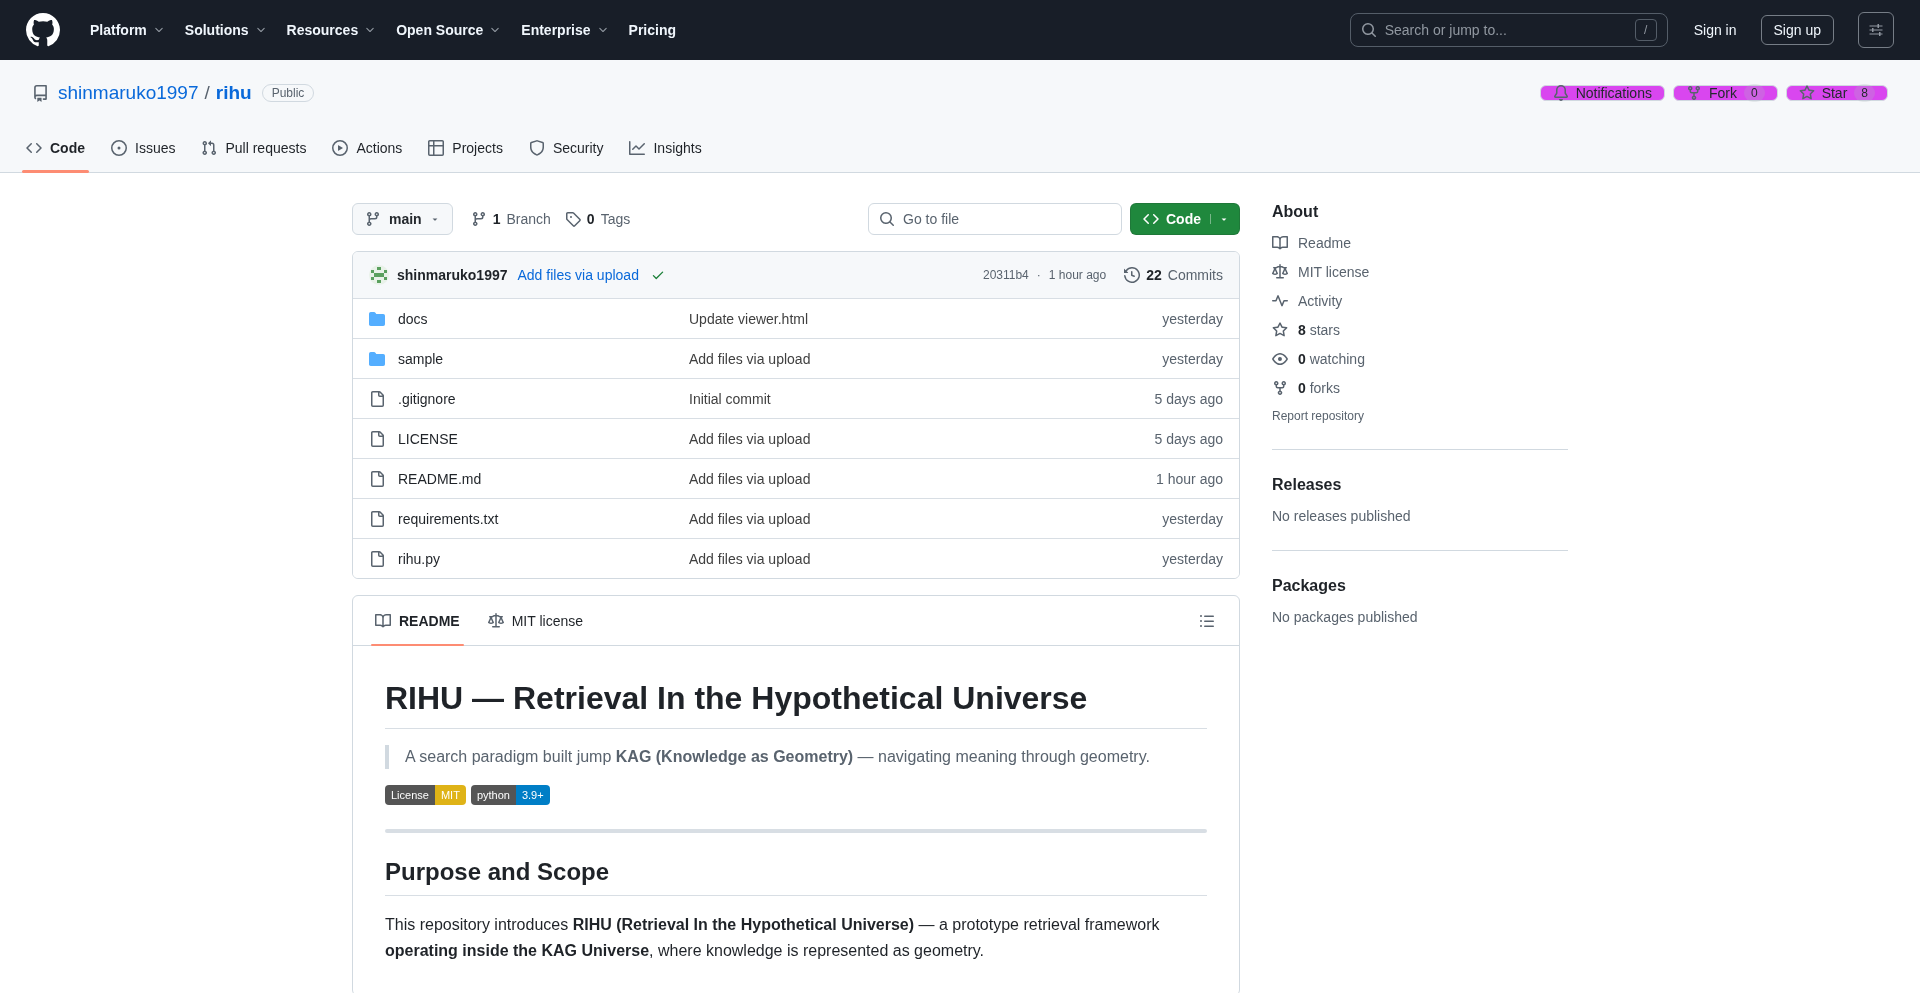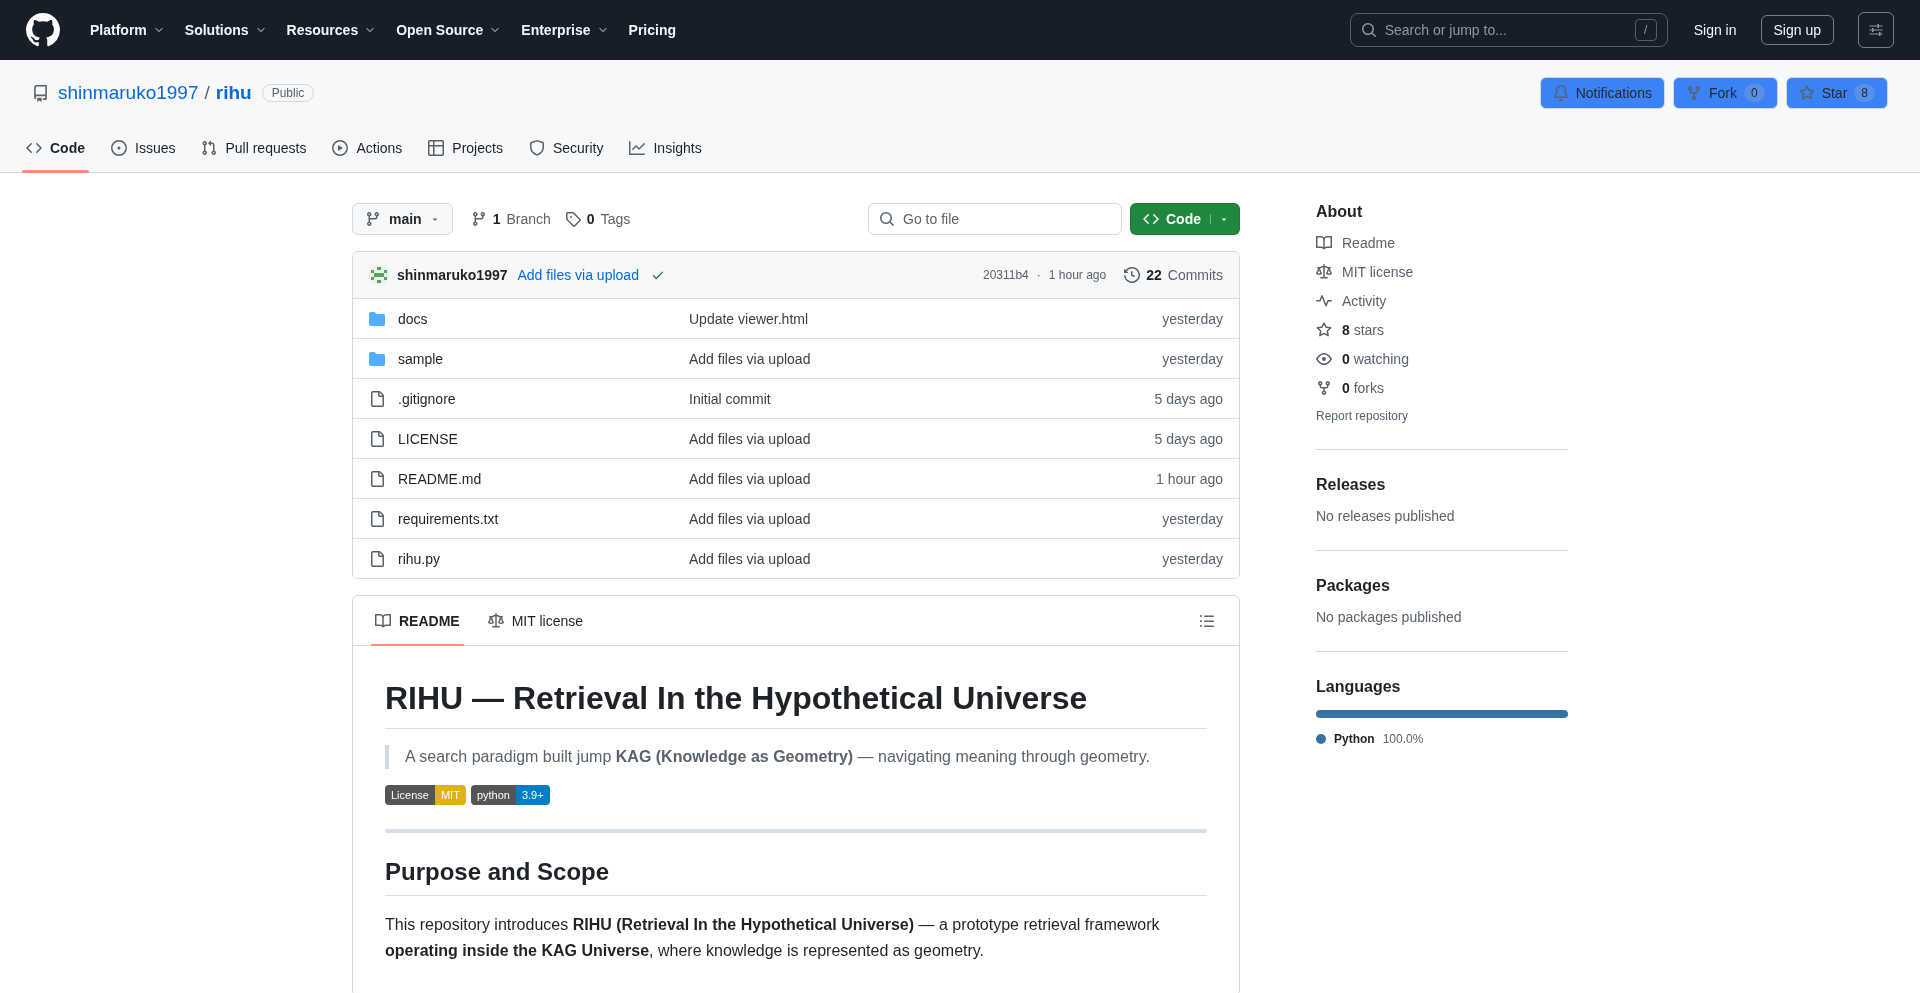--- a/index.html
+++ b/index.html
@@ -60,21 +60,21 @@
   .repo-book-icon { width:17px; height:17px; color:#59636e; margin-right:9px; }
   .repo-owner { font-size:19px; color:#0969da; text-decoration:none; cursor:pointer; }
   .repo-sep { font-size:19px; color:#59636e; margin:0 6px; }
   .repo-name { font-size:19px; font-weight:600; color:#0969da; text-decoration:none; cursor:pointer; }
   .public-pill {
     margin-left:10px; border:1px solid #d1d9e0; border-radius:999px;
     padding:1px 9px; font-size:12px; font-weight:500; color:#59636e;
   }
   .repo-actions { margin-left:auto; display:flex; gap:8px; }
   .hdr-btn {
-    height:32px; background:#3b82f6; border:1px solid #d1d9e0; border-radius:6px;
+    height:16px; background:#d946ef; border:1px solid #d1d9e0; border-radius:6px;
     display:inline-flex; align-items:center; gap:7px; padding:0 12px;
     font-size:14px; color:#25292e; cursor:pointer; font-family:inherit;
   }
   .hdr-btn .ic16 { color:#59636e; }
   .count-pill {
     background:rgba(175,184,193,0.25); border-radius:999px; padding:0 7px;
     font-size:12px; font-weight:500; line-height:18px; min-width:20px; text-align:center;
   }
   .tabbar { display:flex; align-items:stretch; padding:0 16px; margin-top:14px; height:48px; }
   .tab {
@@ -183,21 +183,21 @@
   .badge .bl { background:#555555; padding:0 6px; line-height:20px; }
   .badge .br { padding:0 6px; line-height:20px; }
   .md-hr { border:none; height:4px; background:#d8dee4; border-radius:2px; margin:24px 0; }
   .md-h2 {
     font-size:24px; font-weight:600; line-height:1.25;
     padding-bottom:8px; border-bottom:1px solid #d8dee4; margin-bottom:16px;
   }
   .md-p { font-size:16px; line-height:1.6; }
 
   
-  .side-section { padding:26px 0; border-bottom:1px solid #d1d9e0;margin-left:44px; }
+  .side-section { padding:26px 0; border-bottom:1px solid #d1d9e0; }
   .side-section:first-child { padding-top:0; }
   .side-section:last-child { border-bottom:none; }
   .side-title { font-size:16px; font-weight:600; margin-bottom:14px; }
   .about-desc { font-size:16px; line-height:1.5; color:#1f2328; margin-bottom:18px; }
   .side-row {
     display:flex; align-items:center; gap:10px; margin-bottom:13px;
     font-size:14px; color:#59636e; cursor:pointer;
   }
   .side-row:last-child { margin-bottom:0; }
   .side-row .ic16 { color:#59636e; }
@@ -682,23 +682,14 @@
     <section class="side-section">
       <h2 class="side-title">Releases</h2>
       <div class="empty-note">No releases published</div>
     </section>
 
     <section class="side-section">
       <h2 class="side-title">Packages</h2>
       <div class="empty-note">No packages published</div>
     </section>
 
-    <section class="side-section">
-      <h2 class="side-title">Languages</h2>
-      <div class="lang-bar" style="background: rgb(53, 114, 165);"></div>
-      <div class="lang-row">
-        <span class="lang-dot" style="background: rgb(53, 114, 165);"></span>
-        <span class="lang-name">Python</span>
-        <span class="lang-pct">100.0%</span>
-      </div>
-    </section>
   </aside>
 </div>
 
 </body></html>

